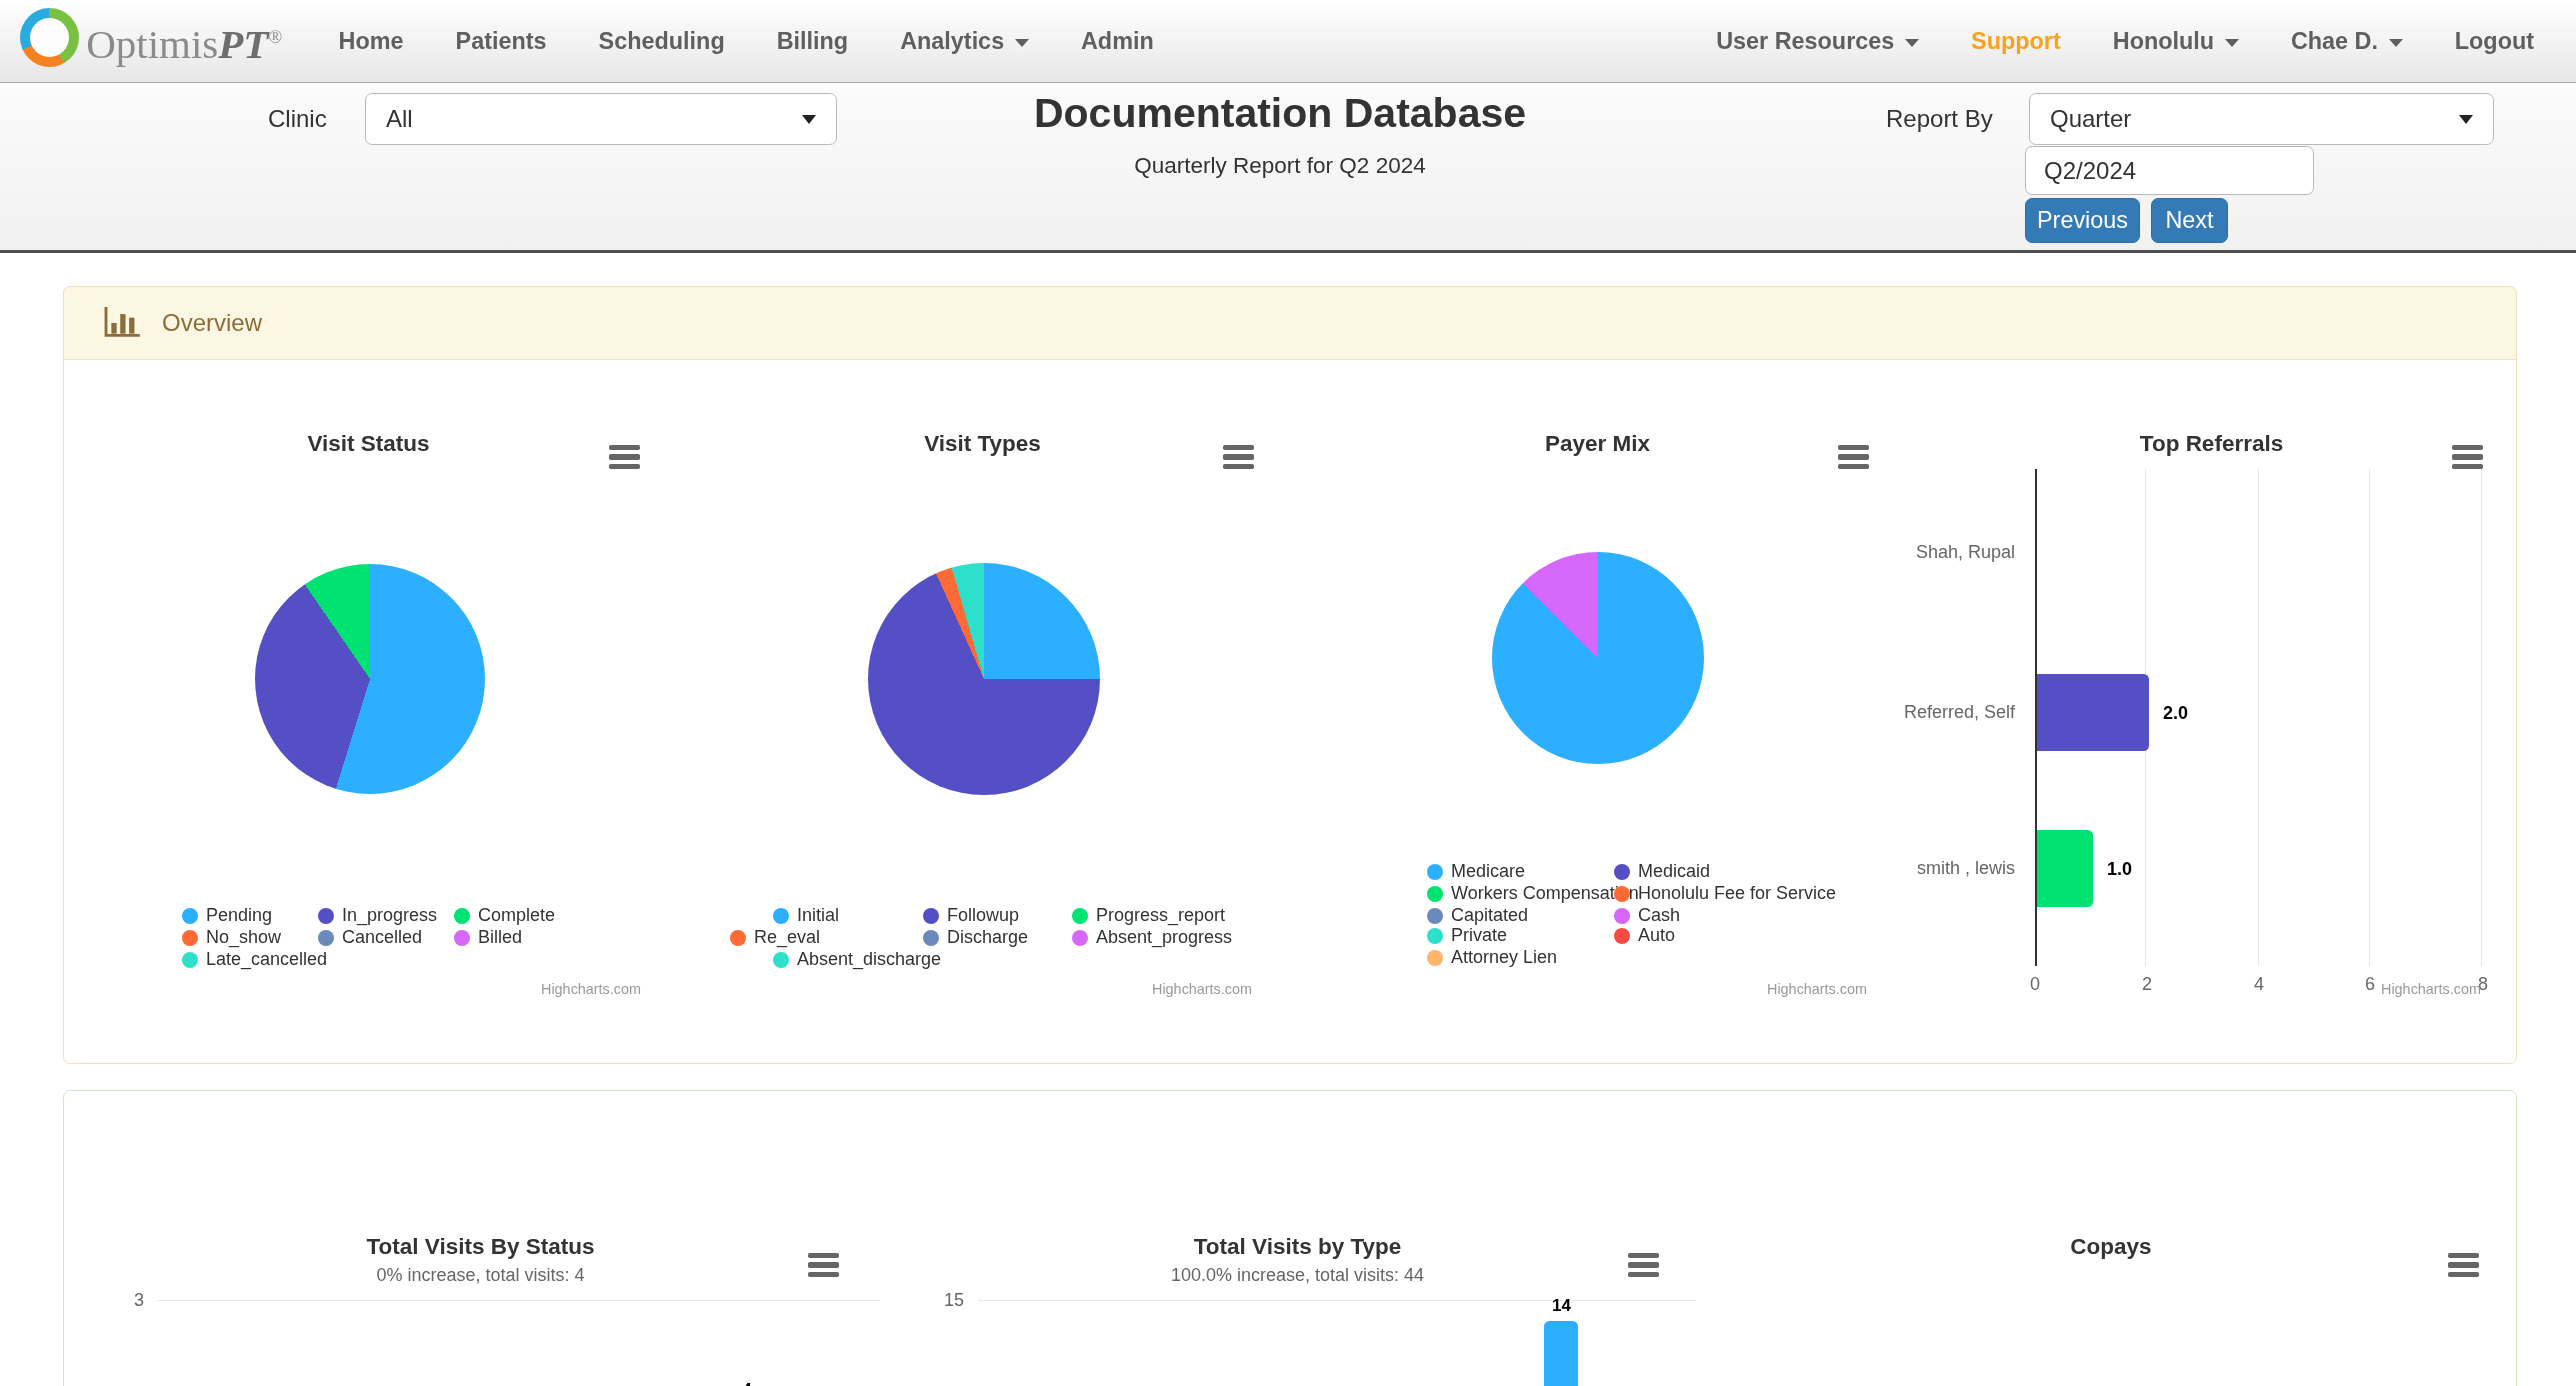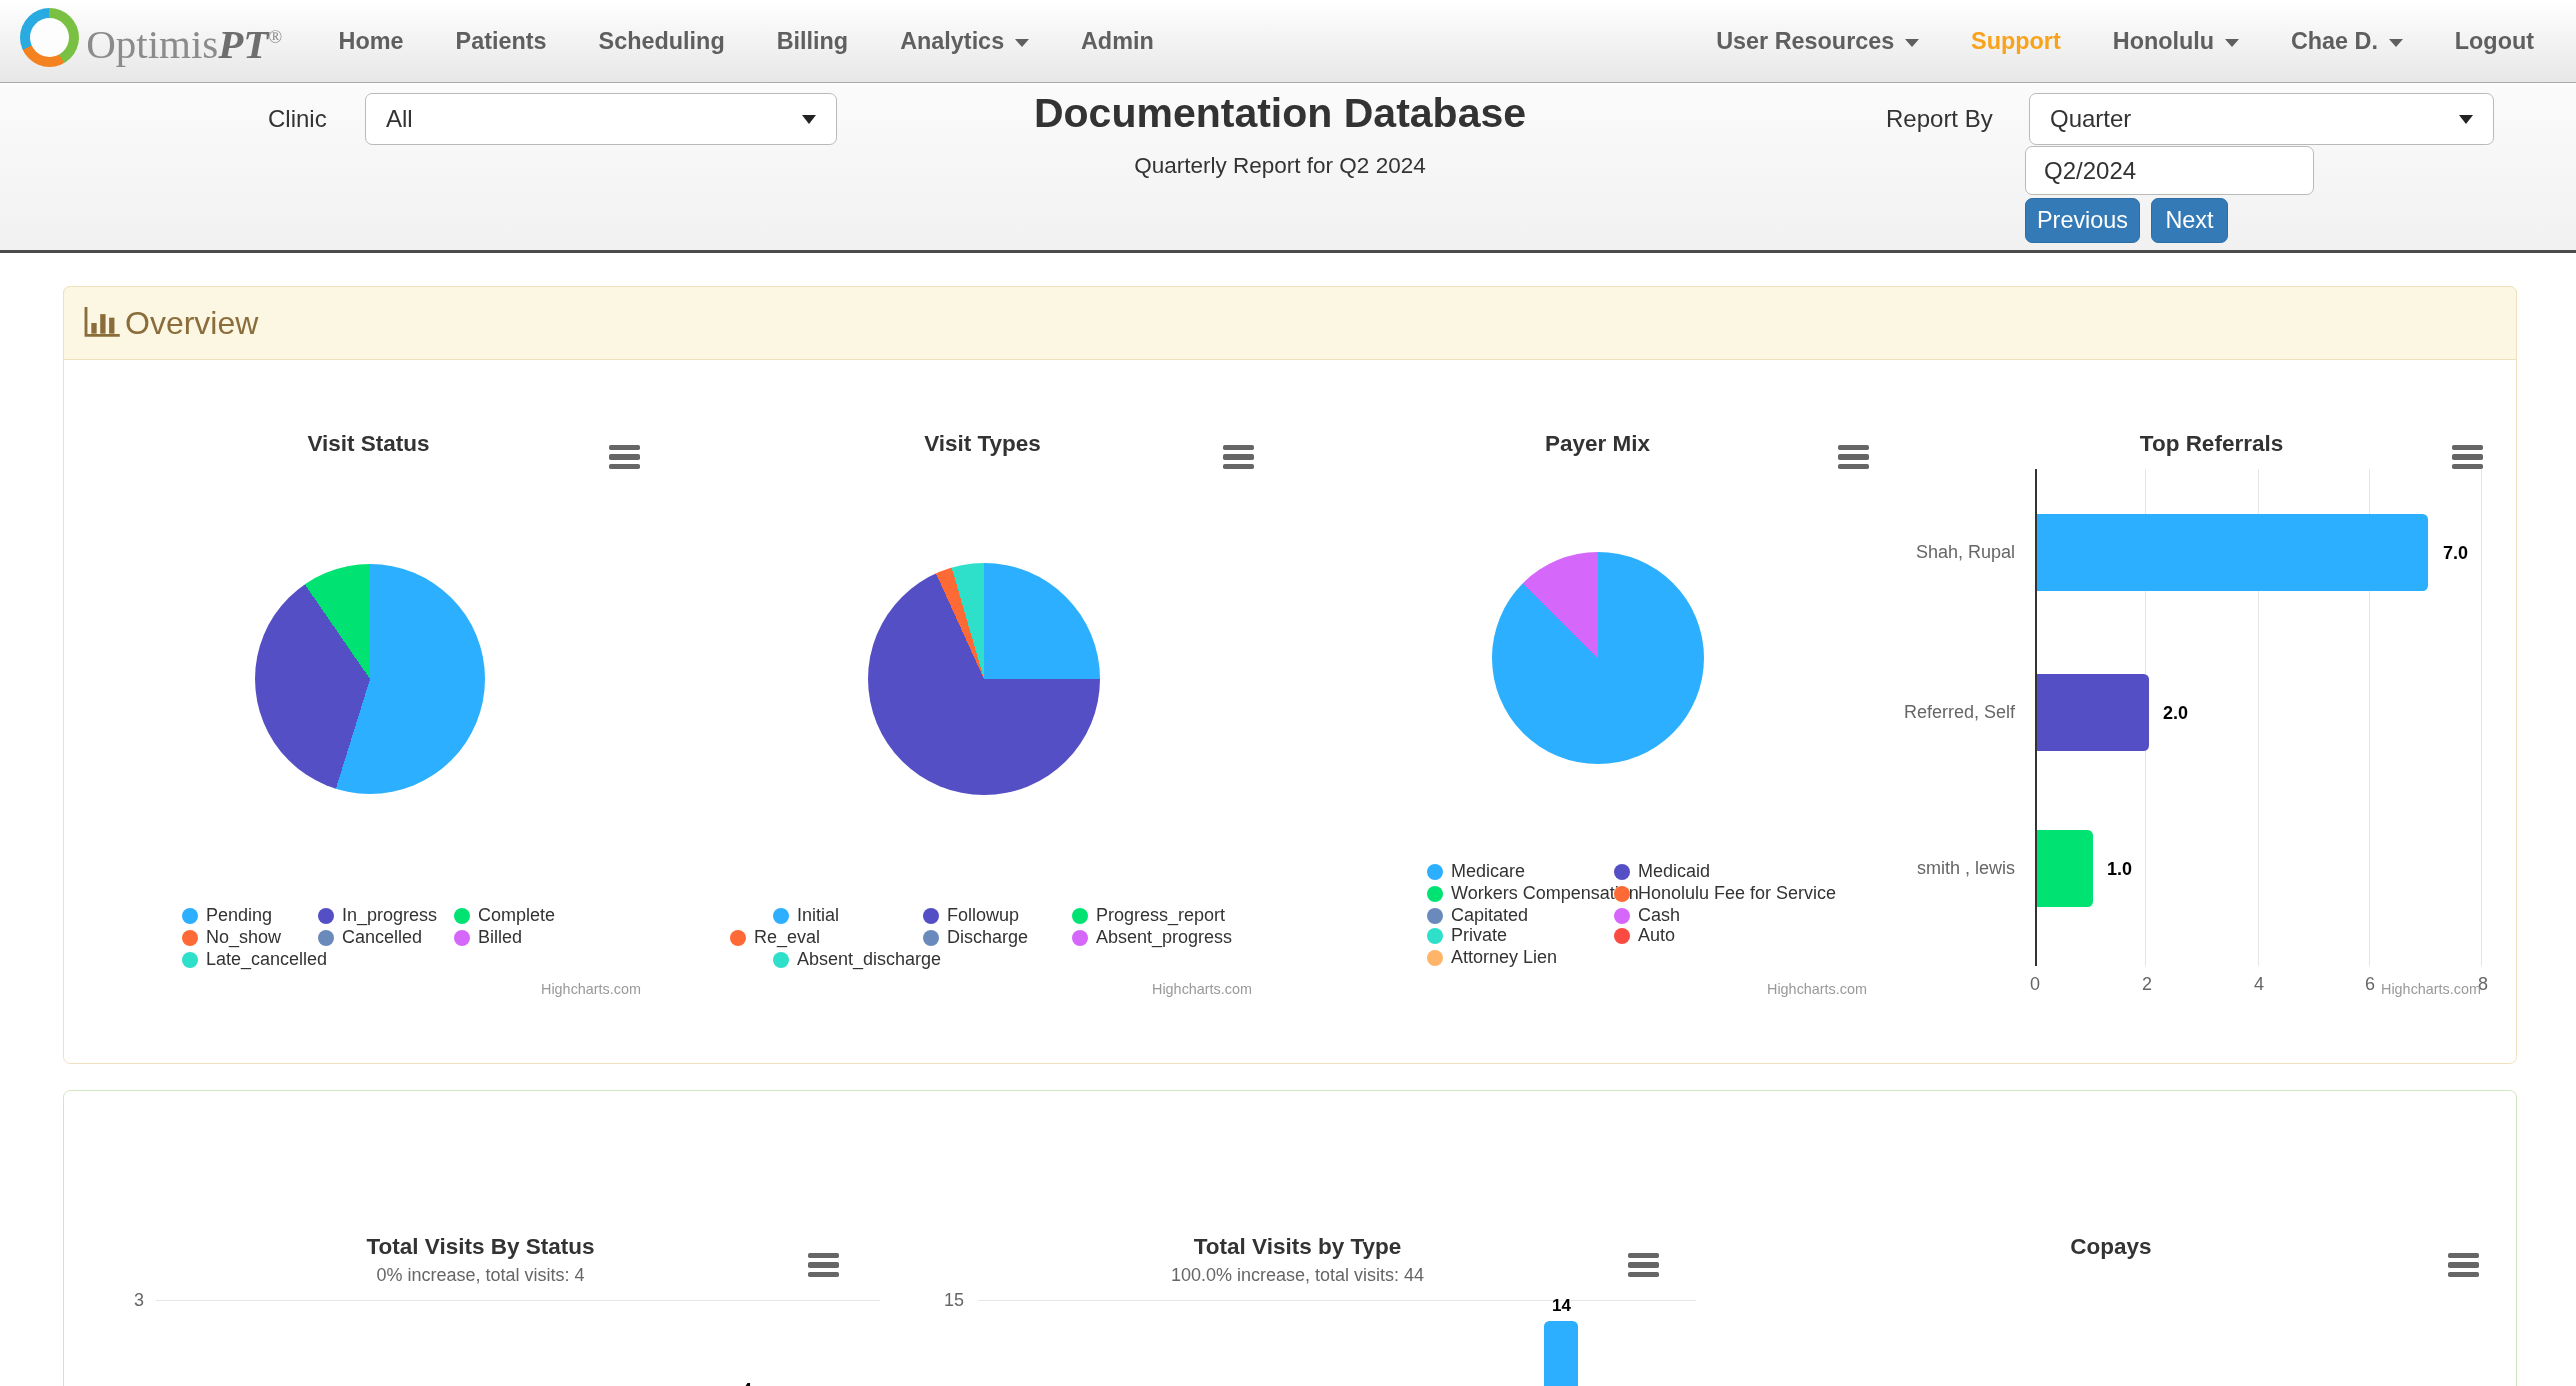--- a/index.html
+++ b/index.html
@@ -32,21 +32,21 @@
              border-right:7.2px solid transparent;border-top:9px solid #222}
   .textinput{background:#fff;border:0.9px solid #b9b9b9;border-radius:7.2px;display:flex;align-items:center;
              padding:0 18px;font-size:24px;color:#333;box-sizing:border-box}
   .btn{background:#337ab7;border:0.9px solid #2e6da4;border-radius:7.2px;color:#fff;font-size:23.4px;font-weight:400;
        display:flex;align-items:center;justify-content:center;cursor:pointer;box-sizing:border-box}
   .page-title{font-size:41px;font-weight:700;text-align:center;color:#333}
   .page-subtitle{font-size:22.5px;text-align:center;color:#333}
   
   .panel{box-sizing:border-box;border-radius:7.2px;background:#fff}
   .panel-heading{box-sizing:border-box;border-radius:7.2px 7.2px 0 0;display:flex;align-items:center;
-                 padding-left:20px;gap:5px;font-size:32px}
+                 padding-left:40px;gap:22px;font-size:24px}
   .heading-icon{width:36px;height:32px;flex:0 0 auto}
   
   .chart-title{font-size:22.5px;font-weight:700;color:#333;text-align:center}
   .chart-subtitle{font-size:18px;color:#666;text-align:center}
   .burger{width:30.5px;height:24px;display:flex;flex-direction:column;justify-content:space-between;cursor:pointer}
   .burger span{display:block;height:5.4px;background:#666;border-radius:1.8px}
   .pie{border-radius:50%}
   .litem{display:flex;align-items:center;gap:8px;font-size:18px;color:#333;height:23.4px;cursor:pointer;white-space:nowrap}
   .ldot{width:16px;height:16px;border-radius:50%;flex:0 0 auto}
   .credits{font-size:14.4px;color:#999;width:180px;text-align:right}
@@ -271,24 +271,20 @@
       <span></span>
       <span></span>
       <span></span>
     </div>
   <div class="abs" style="left:2035px;top:469px;width:447px;height:497px">
     <div class="gridv" style="left:110px"></div>
     <div class="gridv" style="left:223px"></div>
     <div class="gridv" style="left:334px"></div>
     <div class="gridv" style="left:446px"></div>
     <div class="axisline"></div>
-    <div class="hbar-row" style="top:45px">
-      <div class="hbar" style="width: 391px; background: rgb(44, 175, 254);"></div>
-        <span class="hbar-label" style="left: 408px;">7.0</span>
-    </div>
     <div class="hbar-row" style="top:205px">
       <div class="hbar" style="width: 112px; background: rgb(84, 79, 197);"></div>
         <span class="hbar-label" style="left: 128px;">2.0</span>
     </div>
     <div class="hbar-row" style="top:361px">
       <div class="hbar" style="width: 56px; background: rgb(0, 226, 114);"></div>
         <span class="hbar-label" style="left: 72px;">1.0</span>
     </div>
   </div>
   <div class="abs cat-label" style="left:1832px;top:541px;width:183px">Shah, Rupal</div>

